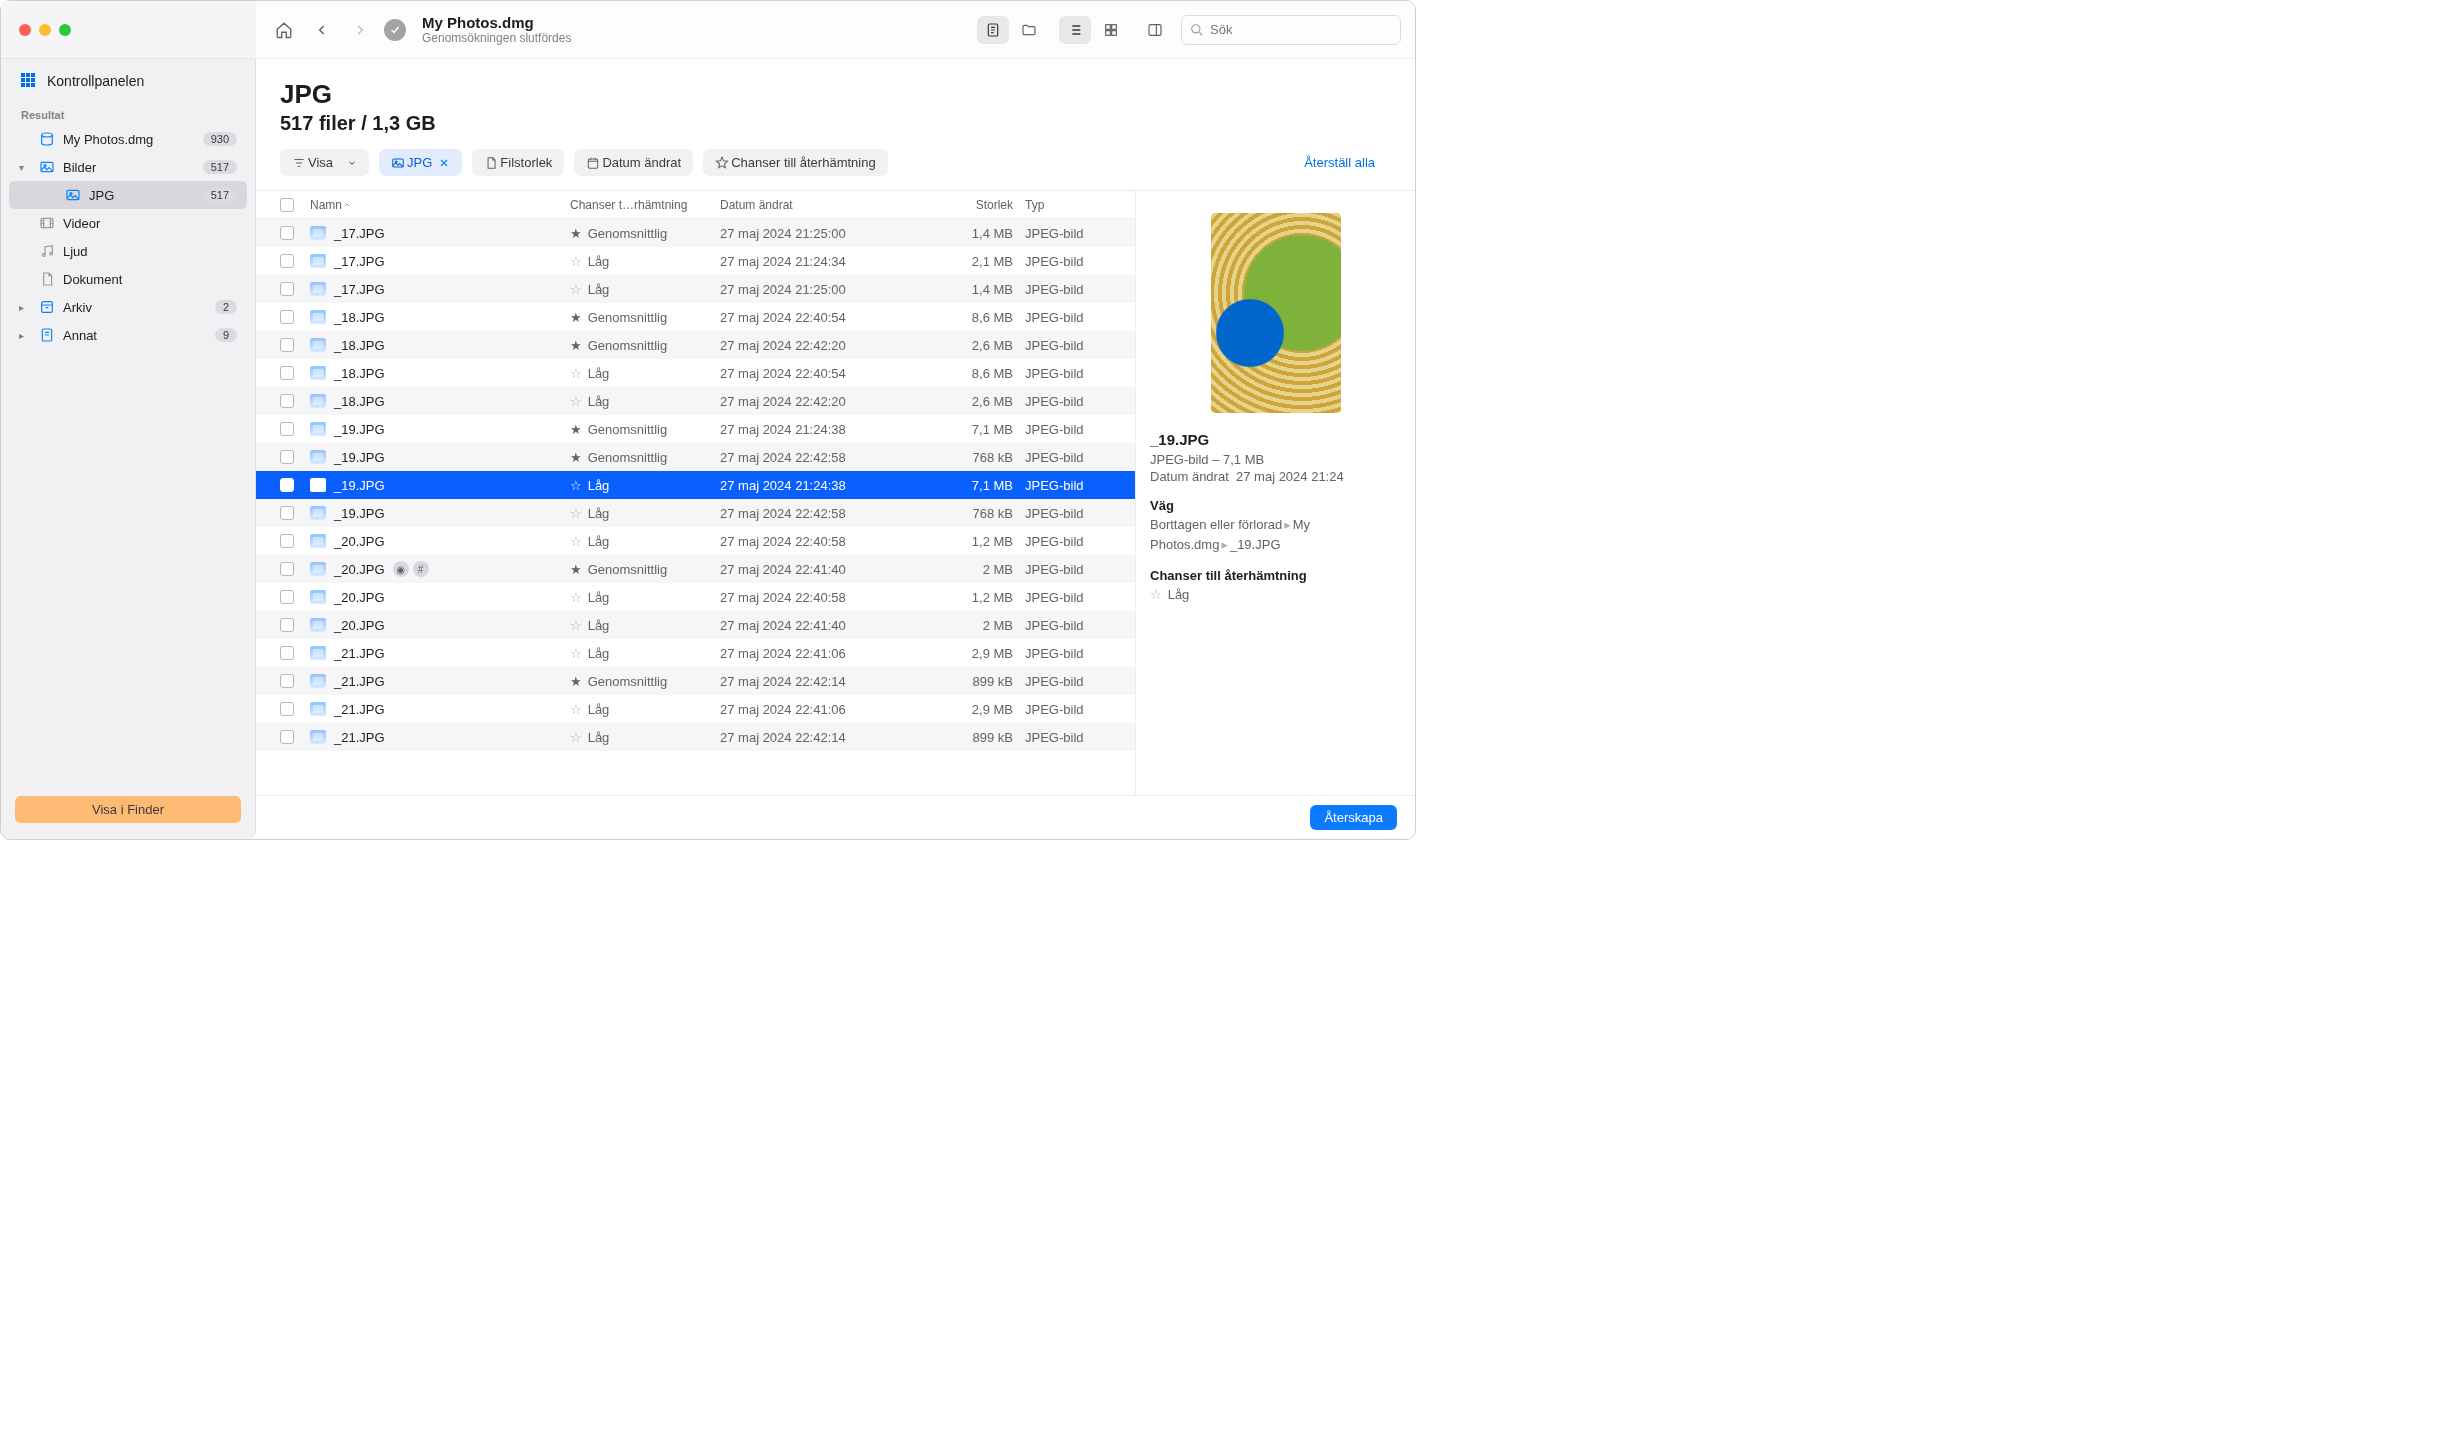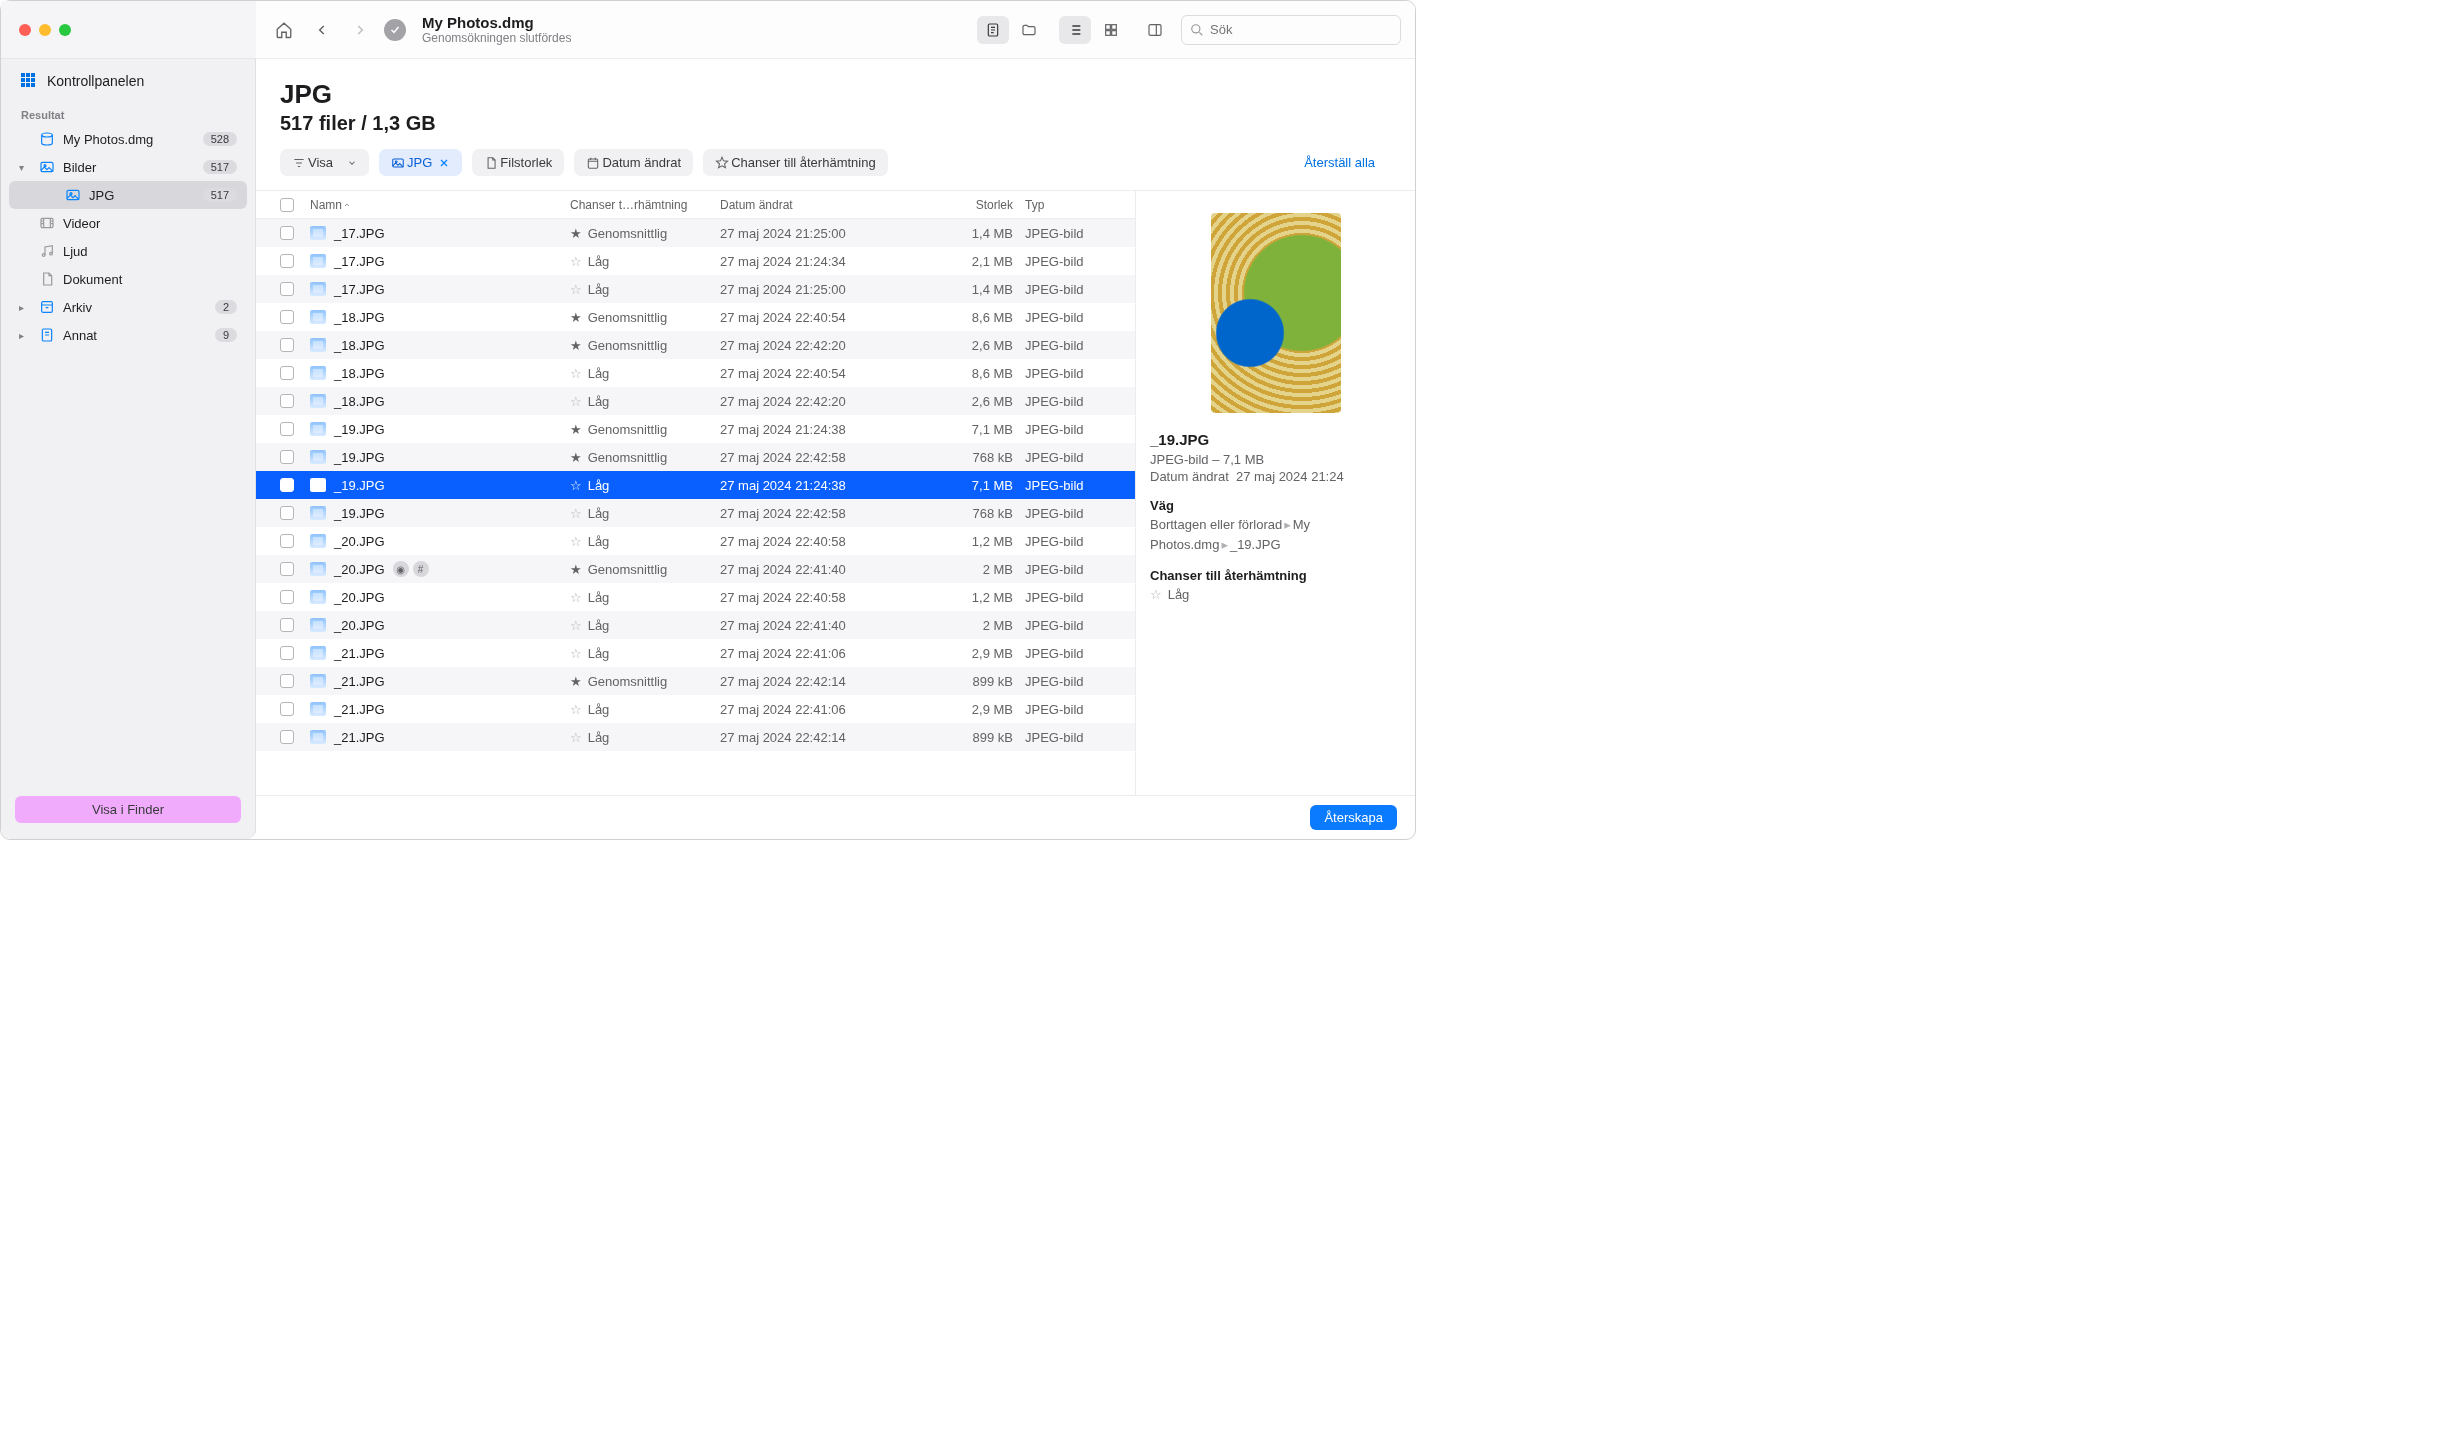--- a/index.html
+++ b/index.html
@@ -22,21 +22,21 @@
 .ctrl-row .grid-icon i { background:#0071e3; }
 .side-section-title { font-size: 11px; color: #808085; font-weight: 600; padding: 14px 20px 4px; }
 .side-list { flex:1; padding: 0 8px; }
 .s-item { display:flex; align-items:center; gap:8px; padding: 6px 10px; border-radius:6px; font-size:13px; cursor:default; }
 .s-item.active { background:#d8d7db; }
 .s-item .chev { width:12px; color:#808085; font-size:10px; }
 .s-item .icn { width:16px; text-align:center; color:#0a84ff; font-size:13px; }
 .s-item .lbl { flex:1; }
 .s-item .badge { background:#dcdbe0; color:#3a3a3d; border-radius:9px; padding:1px 8px; font-size:11px; }
 .side-footer { padding: 10px 14px 16px; }
-.finder-btn { width:100%; background:#f0abfc; border:none; border-radius:6px; padding:6px; font-size:13px; color:#3a3a3d;margin-top:36px; }
+.finder-btn { width:100%; background:#fdba74; border:none; border-radius:6px; padding:6px; font-size:13px; color:#3a3a3d;margin-top:36px; }
 
 
 .main { flex:1; display:flex; flex-direction:column; min-width:0; }
 
 
 .toolbar { height:58px; display:flex; align-items:center; padding:0 14px; gap:10px; border-bottom:1px solid #ececee; background:#fdfdfe; }
 .tb-btn { width:28px; height:28px; display:flex; align-items:center; justify-content:center; color:#636366; border-radius:6px; }
 .tb-title { flex:1; display:flex; flex-direction:column; margin-left:6px; }
 .tb-title .t1 { font-weight:600; font-size:15px; }
 .tb-title .t2 { font-size:12px; color:#808085; }
@@ -148,21 +148,21 @@
       <div class="side-list" id="side-list">
           <div class="s-item">
             <span class="chev"></span>
     <span class="icn">
               <svg width="16" height="16" viewBox="0 0 24 24" fill="none" stroke="#0a84ff" stroke-width="1.8">
                 <ellipse cx="12" cy="6" rx="8" ry="3"></ellipse>
                 <path d="M4 6v12c0 1.7 3.6 3 8 3s8-1.3 8-3V6"></path>
               </svg>
             </span>
     <span class="lbl">My Photos.dmg</span>
-    <span class="badge">528</span>
+    <span class="badge">930</span>
           </div>
           <div class="s-item">
             <span class="chev">▾</span>
     <span class="icn">
               <svg width="16" height="16" viewBox="0 0 24 24" fill="none" stroke="#0a84ff" stroke-width="1.8">
                 <rect x="3" y="5" width="18" height="14" rx="2"></rect>
                 <circle cx="9" cy="10" r="1.5"></circle>
                 <path d="M3 17l5-5 4 4 3-3 6 6"></path>
               </svg>
             </span>

